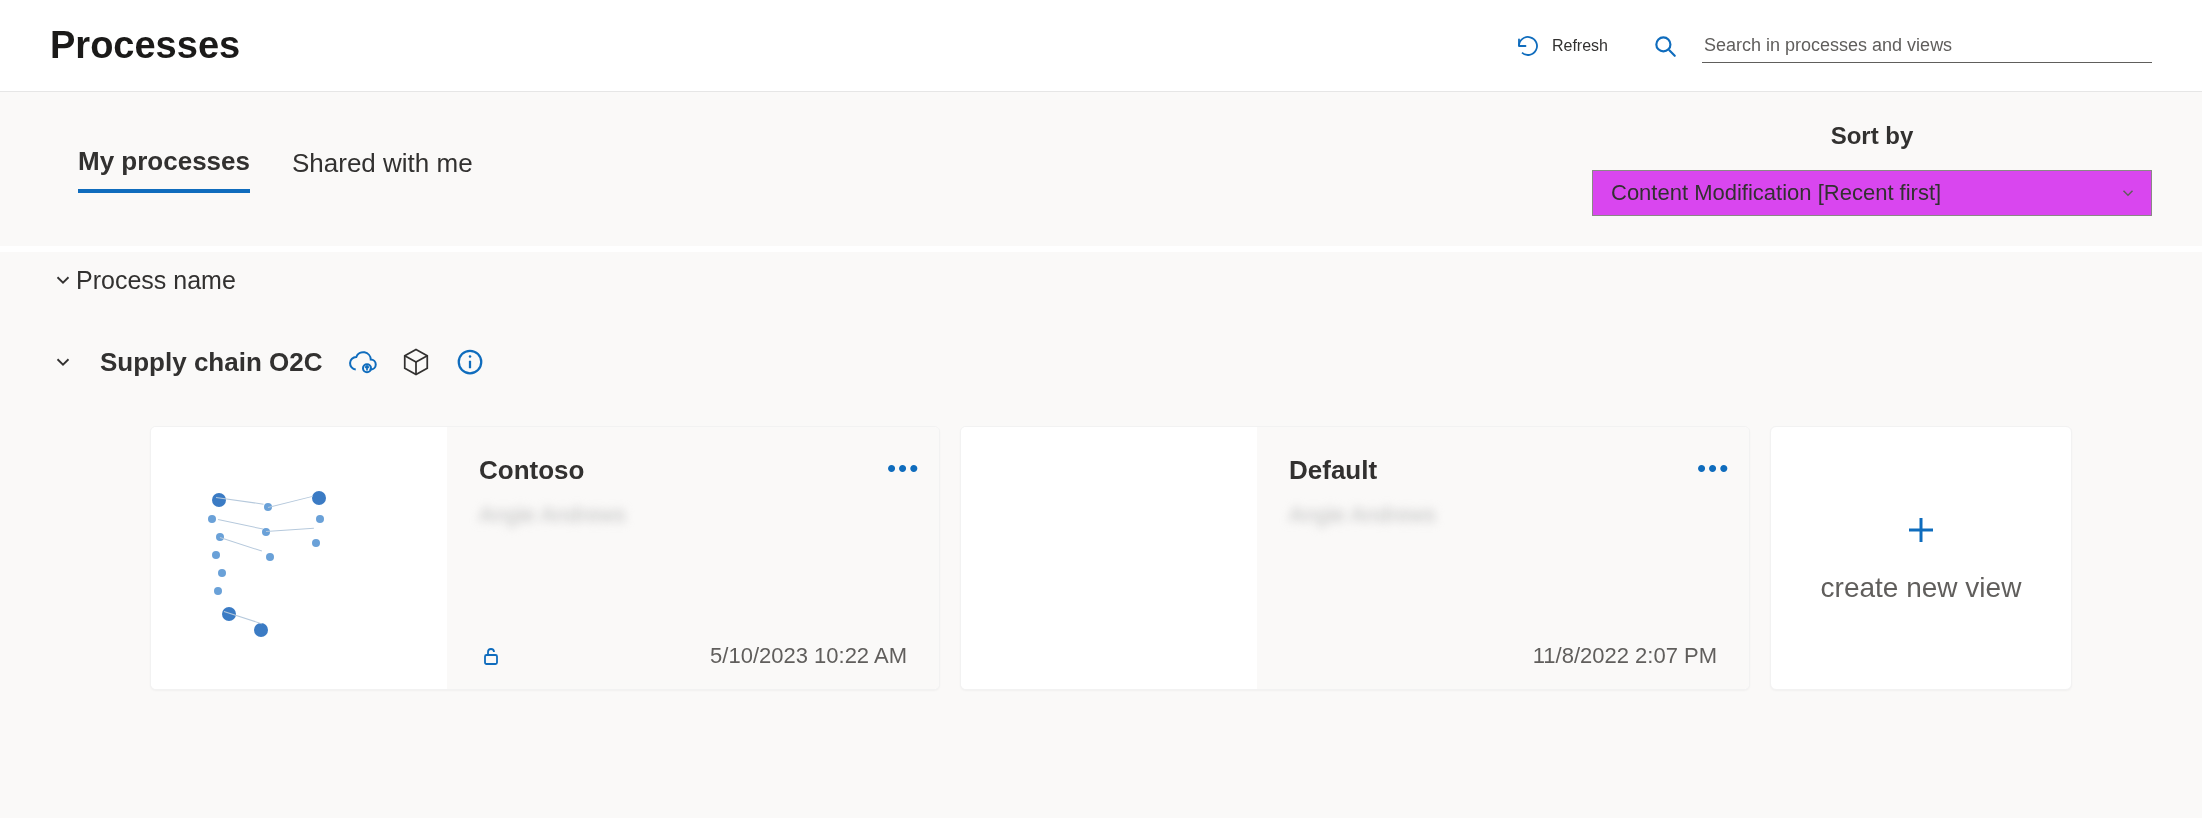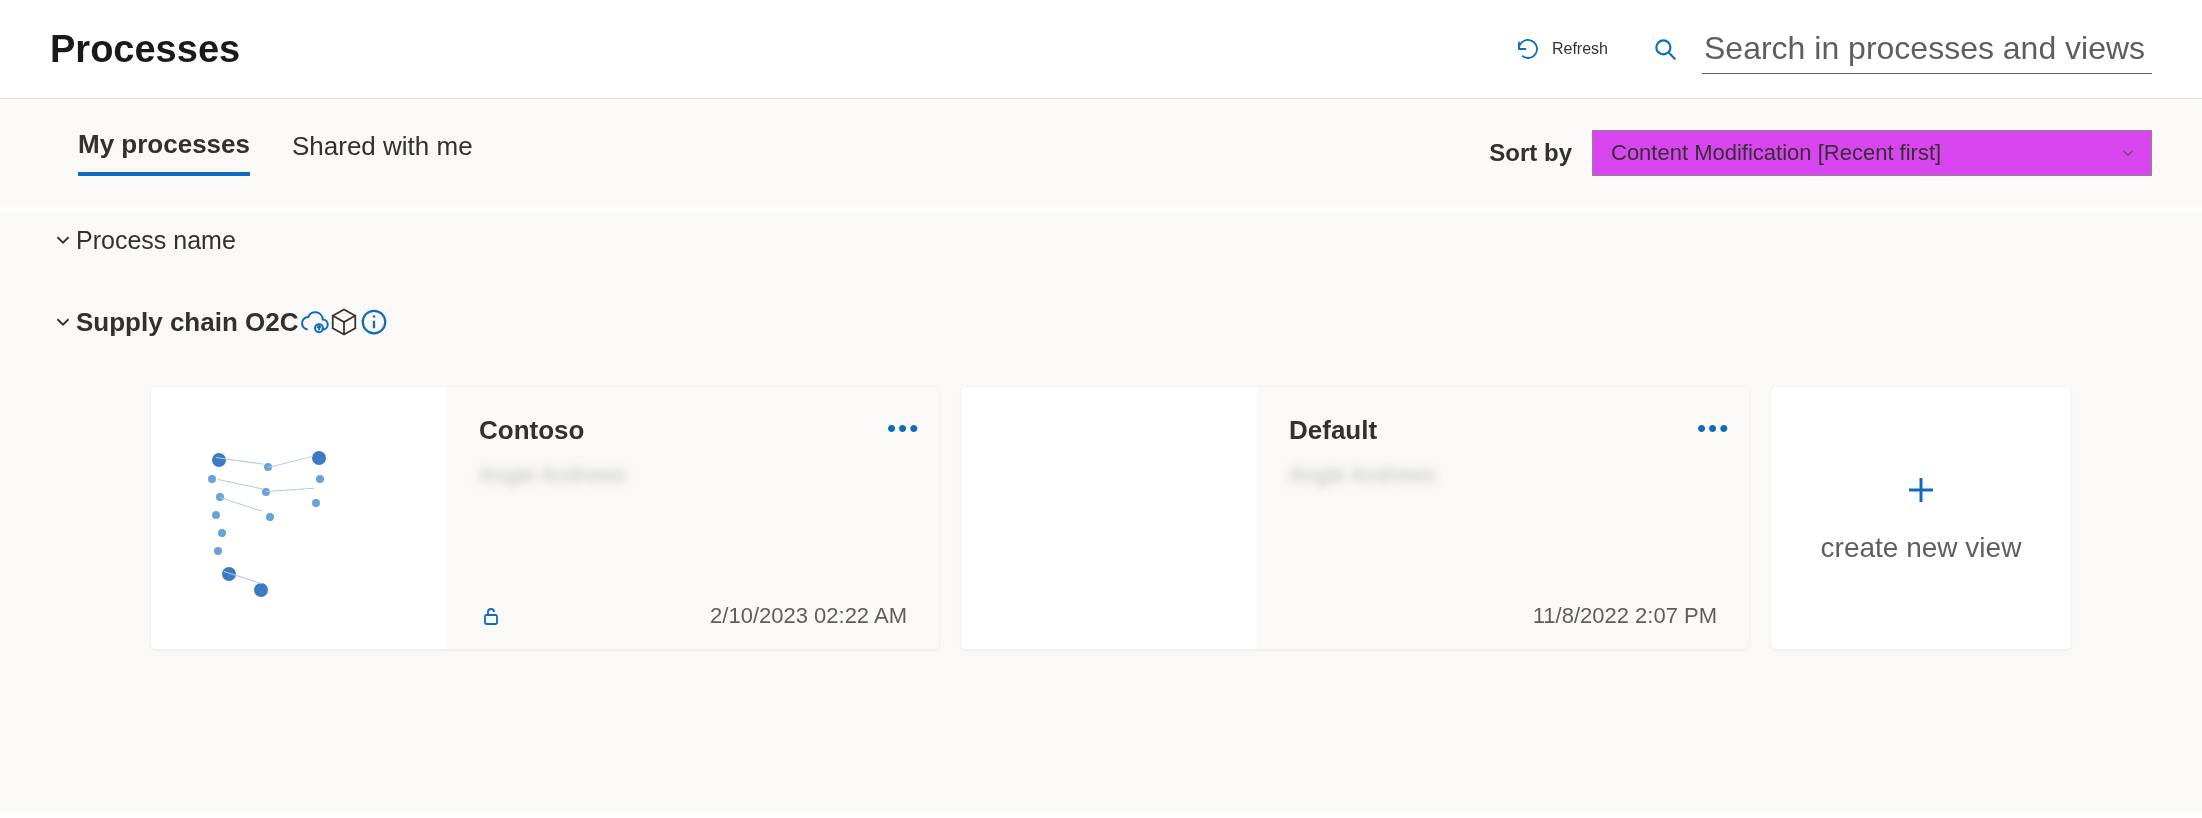--- a/index.html
+++ b/index.html
@@ -45,21 +45,21 @@
 
   .search-wrap {
     display: flex;
     align-items: center;
     gap: 24px;
   }
   .search-icon { color: #0f6cbd; width: 26px; height: 26px; }
   .search-input {
     border: none;
     border-bottom: 1px solid #605e5c;
-    font-size: 32px;
+    font-size: 18px;
     color: #a16207;
     background: transparent;
     width: 450px;
     padding: 6px 2px;
     outline: none;
   }
   .search-input::placeholder { color: #605e5c; }
 
   
   .sub-row {
@@ -84,20 +84,21 @@
   }
   .tab.active {
     font-weight: 600;
     border-bottom: 4px solid #0f6cbd;
   }
 
   .sort-wrap {
     display: flex;
     align-items: center;
     gap: 20px;
+    flex-direction: column;
   }
   .sort-label { font-size: 24px; font-weight: 600; }
   .sort-select {
     border: 1px solid #8a8886;
     background: #d946ef;
     height: 46px;
     font-size: 22px;
     color: #323130;
     padding: 0 48px 0 18px;
     display: inline-flex;
@@ -132,20 +133,21 @@
   .chev-btn {
     width: 26px; height: 26px;
     display:inline-flex; align-items:center; justify-content:center;
     background:none; border:none; cursor:pointer; color:#323130;
   }
   .group-title { font-size: 25px; color:#323130; }
 
   .process-row {
     display: flex;
     align-items: center;
+    gap: 24px;
     height: 56px;
     margin-top: 26px;
   }
   .process-name { font-size: 26px; font-weight: 600; color:#323130; }
   .row-icon { width: 30px; height: 30px; color:#0f6cbd; }
   .row-icon.box { color:#323130; }
 
   
   .cards {
     display: flex;
@@ -332,21 +334,21 @@
       </div>
       <div class="body">
         <div class="card-title">Contoso</div>
         <div class="card-owner">Angie Andrews</div>
         <button class="more-btn">•••</button>
         <div class="card-footer">
           <svg class="lock-icon" viewBox="0 0 24 24" fill="none" stroke="currentColor" stroke-width="1.8">
             <rect x="6" y="11" width="12" height="9" rx="1.5"></rect>
             <path d="M9 11 V8 a3 3 0 0 1 6 0"></path>
           </svg>
-          <span class="card-date">2/10/2023 02:22 AM</span>
+          <span class="card-date">5/10/2023 10:22 AM</span>
         </div>
       </div>
     </div>
 
     <div class="card">
       <div class="thumb"></div>
       <div class="body">
         <div class="card-title">Default</div>
         <div class="card-owner">Angie Andrews</div>
         <button class="more-btn">•••</button>

